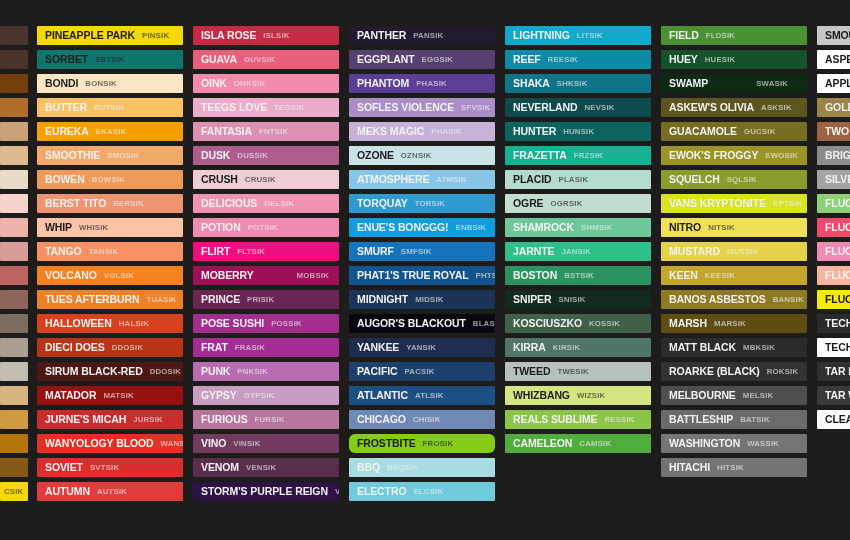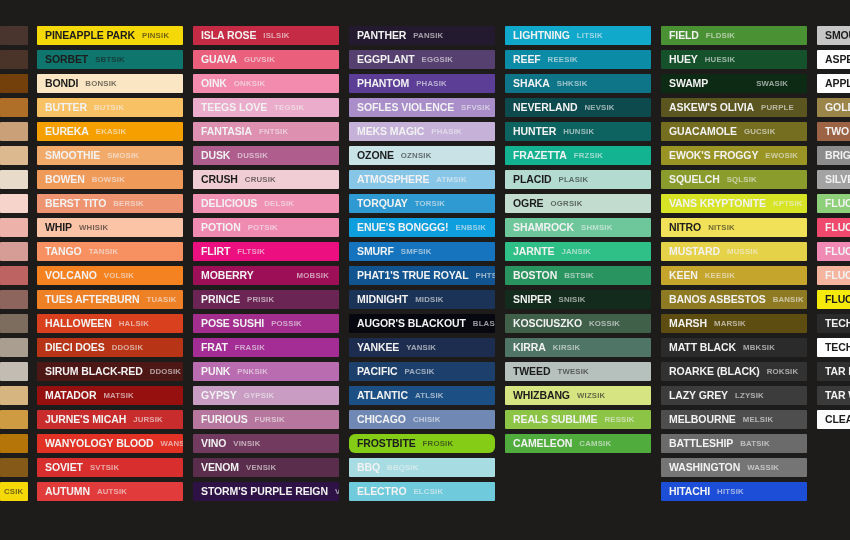--- a/index.html
+++ b/index.html
@@ -414,21 +414,21 @@
       <div class="swatch" title="HUEY" style="background: rgb(21, 81, 42);">
         <span class="nm" style="color: rgb(242, 242, 242);">HUEY</span>
         <span class="cd" style="color: rgb(242, 242, 242);">HUESIK</span>
       </div>
       <div class="swatch" title="SWAMP" style="background: rgb(12, 42, 20); gap: 48px;">
         <span class="nm" style="color: rgb(242, 242, 242);">SWAMP</span>
         <span class="cd" style="color: rgb(242, 242, 242);">SWASIK</span>
       </div>
       <div class="swatch" title="ASKEW'S OLIVIA" style="background: rgb(91, 86, 32);">
         <span class="nm" style="color: rgb(242, 242, 242);">ASKEW'S OLIVIA</span>
-        <span class="cd" style="color: rgb(242, 242, 242);">PURPLE</span>
+        <span class="cd" style="color: rgb(242, 242, 242);">ASKSIK</span>
       </div>
       <div class="swatch" title="GUACAMOLE" style="background: rgb(117, 110, 33);">
         <span class="nm" style="color: rgb(242, 242, 242);">GUACAMOLE</span>
         <span class="cd" style="color: rgb(242, 242, 242);">GUCSIK</span>
       </div>
       <div class="swatch" title="EWOK'S FROGGY" style="background: rgb(153, 148, 36);">
         <span class="nm" style="color: rgb(242, 242, 242);">EWOK'S FROGGY</span>
         <span class="cd" style="color: rgb(242, 242, 242);">EWOSIK</span>
       </div>
       <div class="swatch" title="SQUELCH" style="background: rgb(138, 156, 43);">
@@ -460,37 +460,33 @@
         <span class="cd" style="color: rgb(242, 242, 242);">MARSIK</span>
       </div>
       <div class="swatch" title="MATT BLACK" style="background: rgb(43, 43, 43);">
         <span class="nm" style="color: rgb(242, 242, 242);">MATT BLACK</span>
         <span class="cd" style="color: rgb(242, 242, 242);">MBKSIK</span>
       </div>
       <div class="swatch" title="ROARKE (BLACK)" style="background: rgb(50, 50, 50);">
         <span class="nm" style="color: rgb(242, 242, 242);">ROARKE (BLACK)</span>
         <span class="cd" style="color: rgb(242, 242, 242);">ROKSIK</span>
       </div>
-      <div class="swatch" title="LAZY GREY" style="background: rgb(60, 60, 60);">
-        <span class="nm" style="color: rgb(242, 242, 242);">LAZY GREY</span>
-        <span class="cd" style="color: rgb(242, 242, 242);">LZYSIK</span>
-      </div>
       <div class="swatch" title="MELBOURNE" style="background: rgb(78, 78, 78);">
         <span class="nm" style="color: rgb(242, 242, 242);">MELBOURNE</span>
         <span class="cd" style="color: rgb(242, 242, 242);">MELSIK</span>
       </div>
       <div class="swatch" title="BATTLESHIP" style="background: rgb(107, 107, 107);">
         <span class="nm" style="color: rgb(242, 242, 242);">BATTLESHIP</span>
         <span class="cd" style="color: rgb(242, 242, 242);">BATSIK</span>
       </div>
       <div class="swatch" title="WASHINGTON" style="background: rgb(117, 117, 117);">
         <span class="nm" style="color: rgb(242, 242, 242);">WASHINGTON</span>
         <span class="cd" style="color: rgb(242, 242, 242);">WASSIK</span>
       </div>
-      <div class="swatch" title="HITACHI" style="background: #1d4ed8;">
+      <div class="swatch" title="HITACHI" style="background: #737373;">
         <span class="nm" style="color: rgb(242, 242, 242);">HITACHI</span>
         <span class="cd" style="color: rgb(242, 242, 242);">HITSIK</span>
       </div>
     </div>
     <div class="col col-right">
       <div class="swatch" title="SMOU" style="background: rgb(198, 198, 198);">
         <span class="nm" style="color: rgb(28, 28, 28);">SMOU</span>
       </div>
       <div class="swatch" title="ASPE" style="background: rgb(255, 255, 255);">
         <span class="nm" style="color: rgb(28, 28, 28);">ASPE</span>

